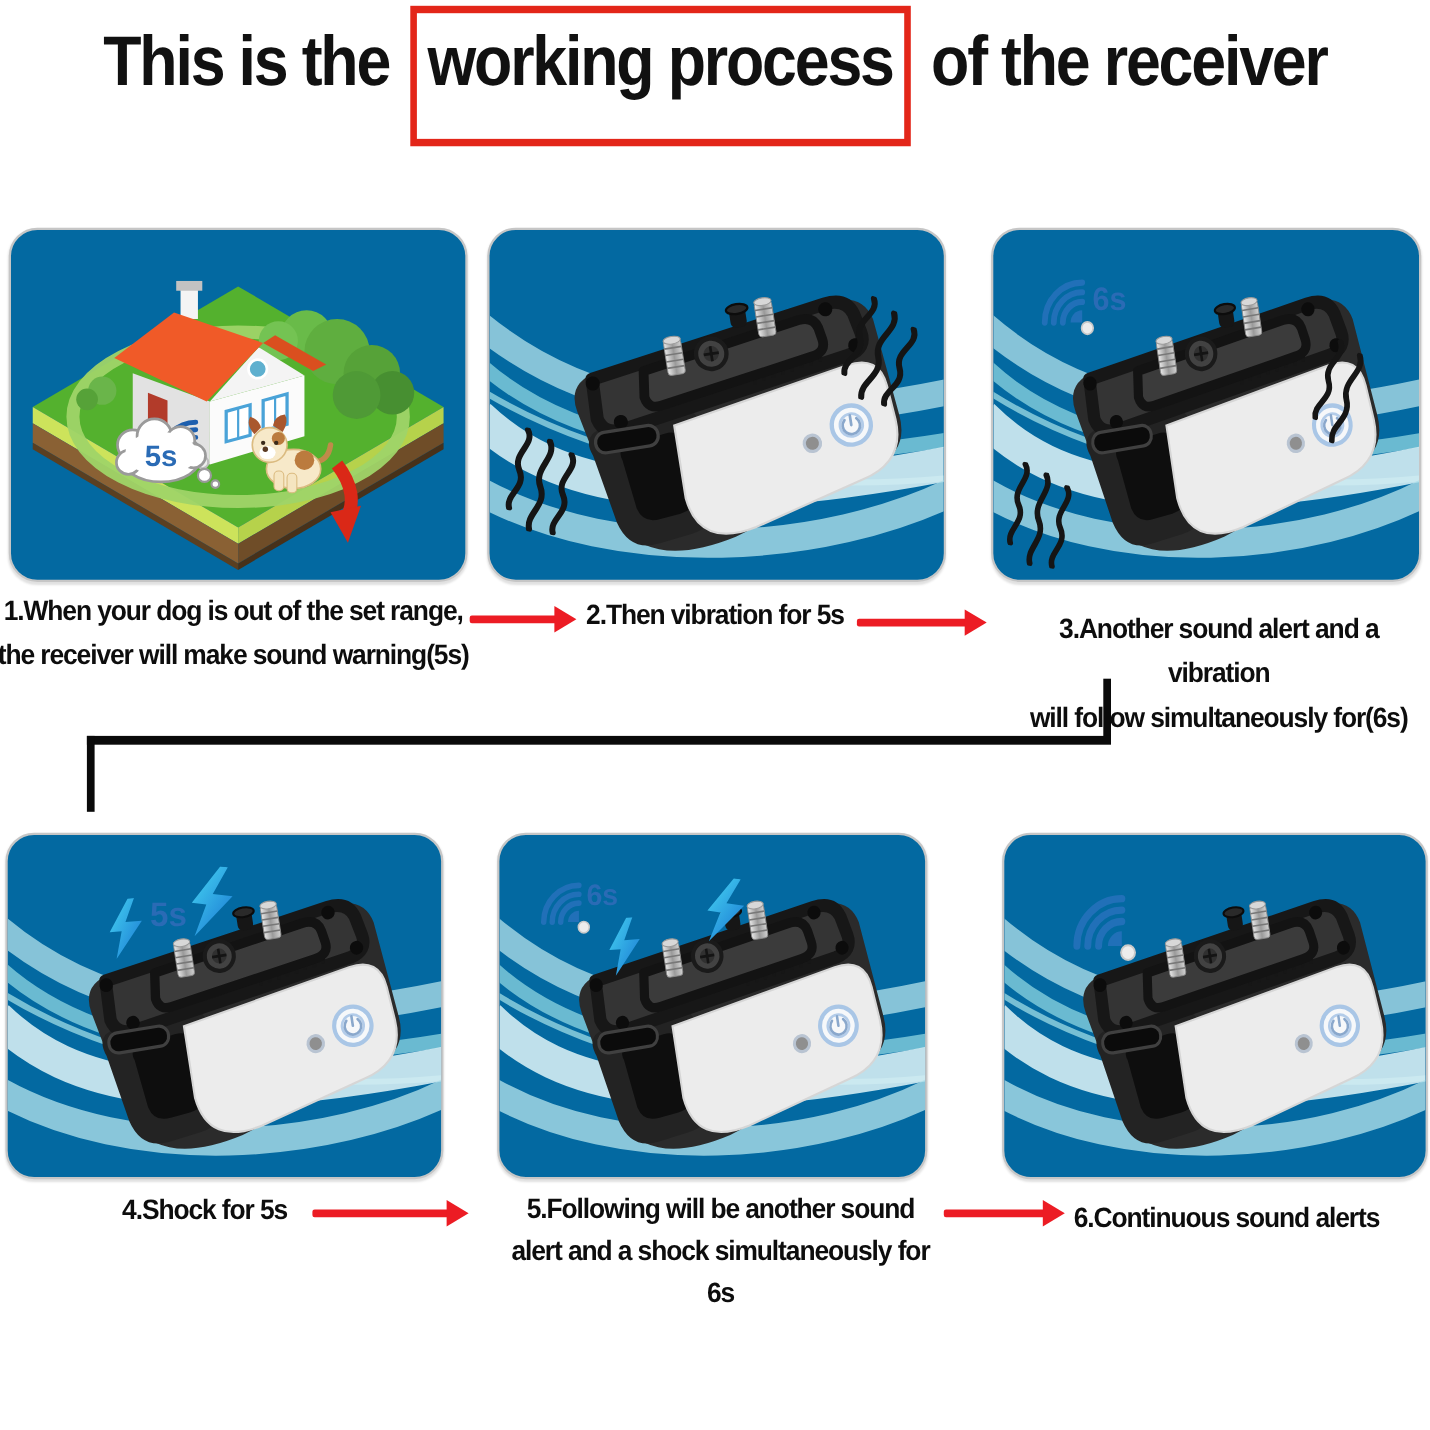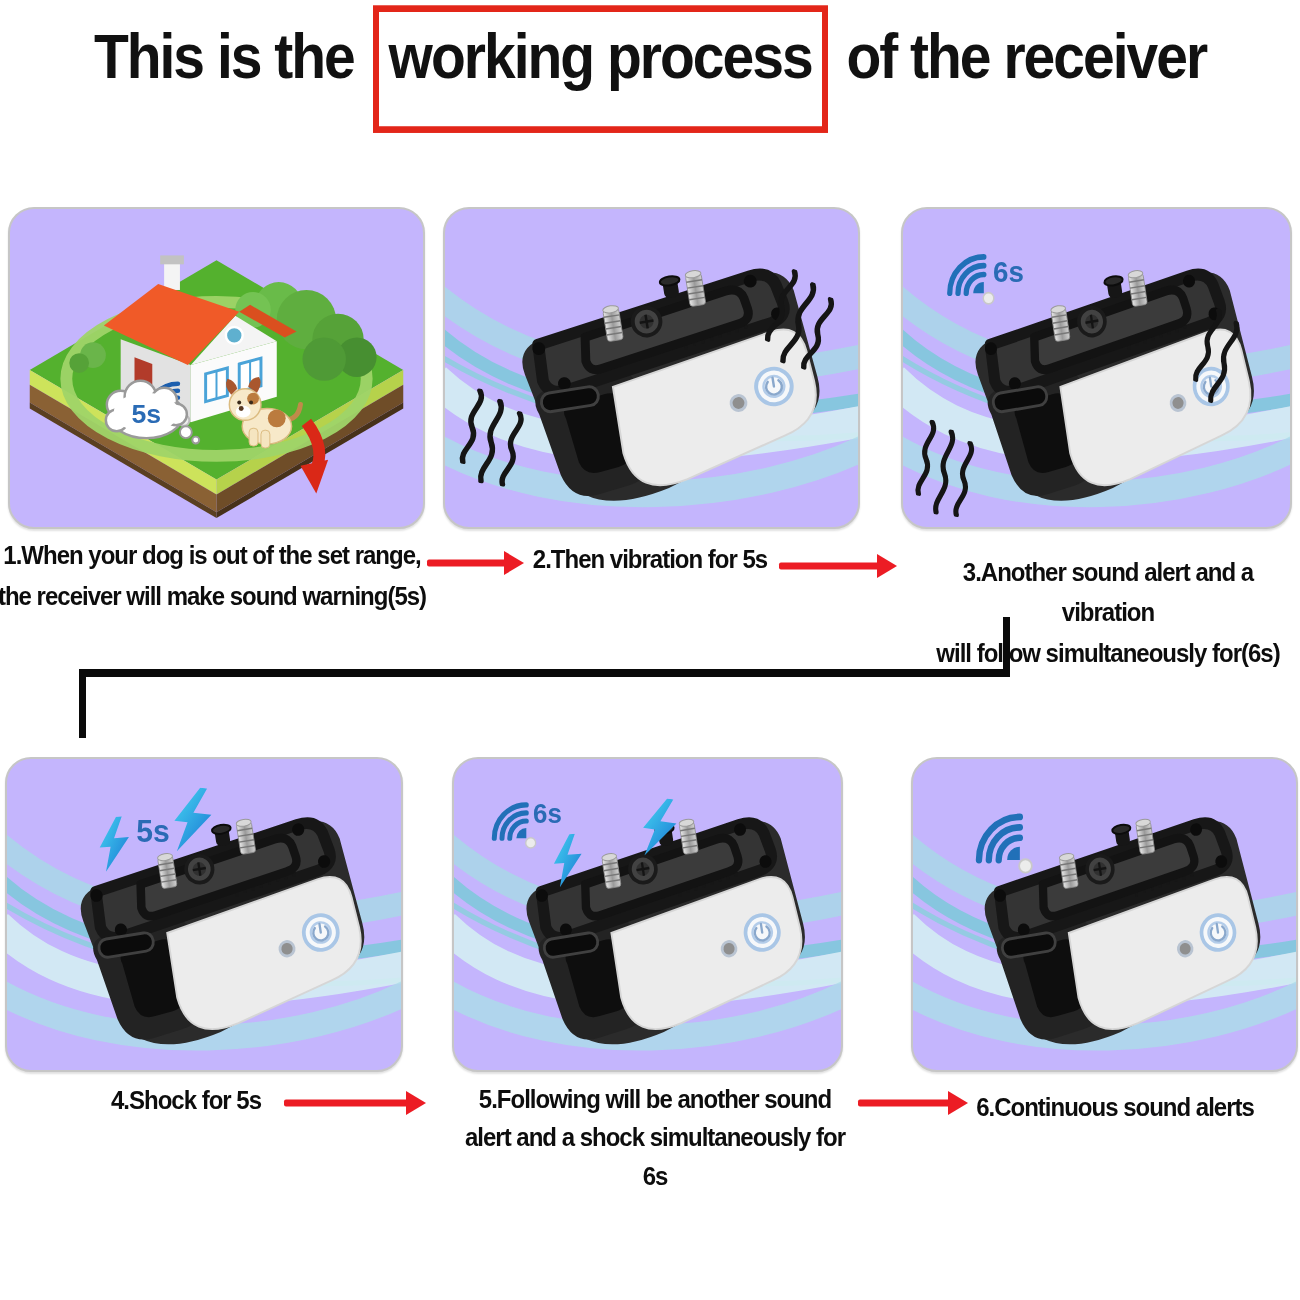--- a/index.html
+++ b/index.html
@@ -12,21 +12,21 @@
   .stage{position:relative;width:1300px;height:1276px;background:#fff;}
 
   
   .title{position:absolute;left:0;top:12px;width:100%;text-align:center;
     font-size:57px;font-weight:bold;letter-spacing:-2px;white-space:nowrap;
     transform:scaleY(1.12);transform-origin:50% 0;}
   .hl{display:inline-block;border:6px solid var(--accent-red,#e32619);
     padding:6px 10px 30px;margin:-6px 5px -36px;vertical-align:baseline;}
 
   
-  .panel{position:absolute;background:#c4b5fd;border:2px solid var(--panel-border,#c6c6c6);
+  .panel{position:absolute;background:#0369a1;border:2px solid var(--panel-border,#c6c6c6);
     border-radius:26px;overflow:hidden;box-shadow:0 2px 2px rgba(0,0,0,.12);}
   .p1{left:8px;top:207px;width:417px;height:322px;}
   .p2{left:443px;top:207px;width:417px;height:322px;}
   .p3{left:901px;top:207px;width:391px;height:322px;}
   .p4{left:5px;top:757px;width:398px;height:315px;}
   .p5{left:452px;top:757px;width:391px;height:315px;}
   .p6{left:911px;top:757px;width:387px;height:315px;}
   .ill{position:absolute;left:0;top:0;width:100%;height:100%;}
 
   

